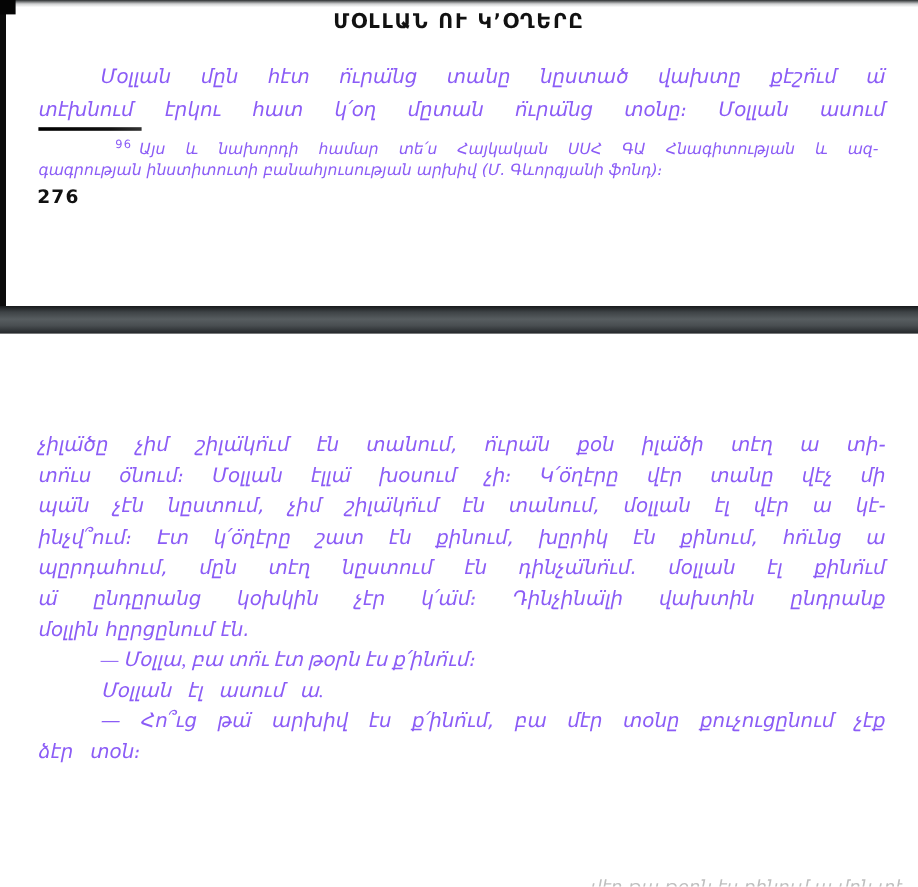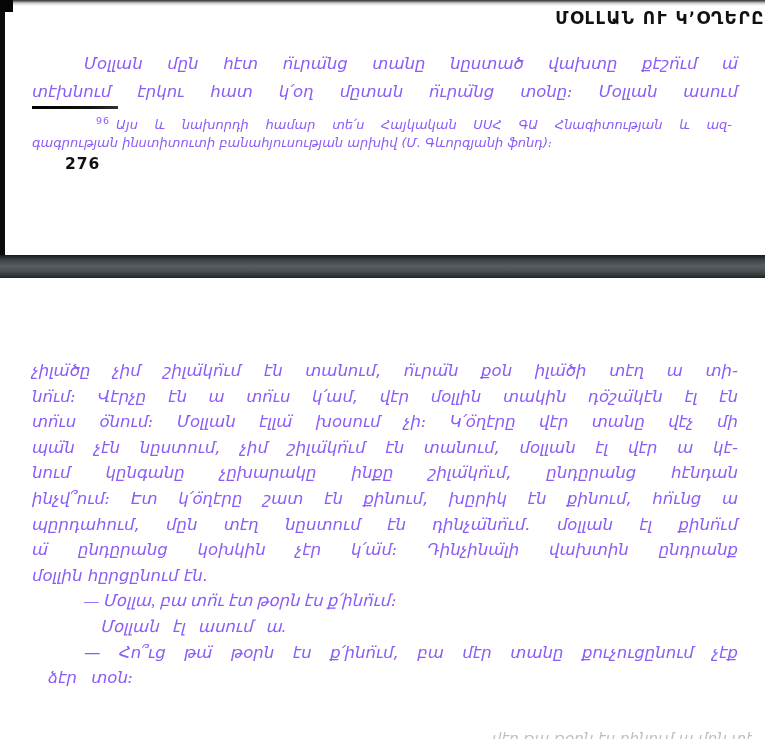--- a/index.html
+++ b/index.html
@@ -16,39 +16,39 @@
   .edge-corner { left:0; top:0; width:13px; height:12px; background:#050505; }
 
   
   .gap-band {
     left:0; top:255px; width:765px; height:23px;
     background:linear-gradient(180deg,#17191b 0%, #3e4346 22%, #575d60 48%, #4a4f52 70%, #282c2f 96%, #1d2022 100%);
   }
 
   
   .p1-title {
-    left:0; top:8px; width:765px; text-align:right;
+    left:0; top:8px; width:765px; text-align:center;
     font-weight:bold; font-size:17px; letter-spacing:1.5px; color:#111;
   }
   .p1-body { left:32px; top:50px; width:706px; font-style:italic; font-size:16.5px; }
   .p1-body .t-line { height:28px; line-height:28px; }
 
   .t-line { color:#8b5cf6; }
   .just   { text-align:justify; text-align-last:justify; }
   .indent { text-indent:52px; }
-  .wide   { word-spacing:9px;margin-left:16px; }
+  .wide   { word-spacing:9px; }
 
   .fn-rule { left:32px; top:106px; width:86px; height:3px;
              background:linear-gradient(90deg,#000 0%, #111 70%, #333 100%); }
   .fn-block { left:32px; top:110px; width:700px; font-style:italic; font-size:13px; color:#2a2a2a; }
   .fn-block .t-line { height:22px; line-height:22px; }
   .fn-indent { text-indent:64px; }
   .fn-marker { font-style:normal; font-size:9.5px; vertical-align:super; letter-spacing:1px; padding-right:6px; }
 
-  .p1-pagenum { left:31px; top:155px; font-weight:bold; font-size:15.5px; font-style:normal; color:#111; letter-spacing:1px;margin-left:34px; }
+  .p1-pagenum { left:31px; top:155px; font-weight:bold; font-size:15.5px; font-style:normal; color:#111; letter-spacing:1px; }
 
   
   .p2-body { left:32px; top:358px; width:706px; font-style:italic; font-size:16.5px; }
   .p2-body .t-line { height:25.6px; line-height:25.6px; }
   .dlg-indent { padding-left:52px;font-family:Liberation Serif, serif; }
 
   .cutoff {
     left:492px; top:731px; width:260px; height:8px; overflow:hidden;
     font-style:italic; font-size:15px; line-height:16px; color:#8a8a8a;
     opacity:0.55; filter:blur(0.3px); white-space:nowrap;
@@ -74,28 +74,26 @@
   <div class="t-line just fn-indent"><span class="fn-marker">96</span><span>Այս և նախորդի համար տե՛ս Հայկական ՍՍՀ ԳԱ Հնագիտության և ազ-</span></div>
   <div class="t-line">գագրության ինստիտուտի բանահյուսության արխիվ (Մ. Գևորգյանի ֆոնդ)։</div>
 </div>
 
 <div class="abs p1-pagenum">276</div>
 
 <div class="abs gap-band"></div>
 
 <div class="abs p2-body">
   <div class="t-line just">չիլա̈ծը չիմ շիլա̈կո̈ւմ էն տանում, ո̈ւրա̈ն քօն իլա̈ծի տէղ ա տի-</div>
-  <div class="t-line just">նո̈ւմ։ Վէրչը էն ա տո̈ւս կ՛ամ, վէր մօլլին տակին դօ̈շա̈կէն էլ էն</div>
   <div class="t-line just">տո̈ւս օ̈նում։ Մօլլան էլլա̈ խօսում չի։ Կ՛օ̈ղէրը վէր տանը վէչ մի</div>
   <div class="t-line just">պա̈ն չէն նըստում, չիմ շիլա̈կո̈ւմ էն տանում, մօլլան էլ վէր ա կէ-</div>
-  <div class="t-line just">նում կընգանը չըխարակը ինքը շիլա̈կո̈ւմ, ընդըրանց հէնդան</div>
   <div class="t-line just">ինչվ՞ում։ Էտ կ՛օ̈ղէրը շատ էն քինում, խըրիկ էն քինում, հո̈ւնց ա</div>
   <div class="t-line just">պըրդահում, մըն տէղ նըստում էն դինչա̈նո̈ւմ. մօլլան էլ քինո̈ւմ</div>
   <div class="t-line just">ա̈ ընդըրանց կօխկին չէր կ՛ա̈մ։ Դինչինա̈լի վախտին ընդրանք</div>
   <div class="t-line">մօլլին հըրցընում էն.</div>
 
   <div class="t-line dlg-indent">— Մօլլա, բա տո̈ւ էտ թօրն էս ք՛ինո̈ւմ։</div>
   <div class="t-line dlg-indent wide">Մօլլան էլ ասում ա.</div>
-  <div class="t-line just indent">— Հո՞ւց թա̈ թօրն էս ք՛ինո̈ւմ, բա մէր տանը քուչուցընում չէք</div>
+  <div class="t-line just indent">— Հո՞ւց թա̈ արխիվ էս ք՛ինո̈ւմ, բա մէր տօնը քուչուցընում չէք</div>
   <div class="t-line wide">ձէր տօն։</div>
 </div>
 
 <div class="abs cutoff">վէր թա թօրն էս քինում ա մըն տէղ</div>
 
 </body></html>

